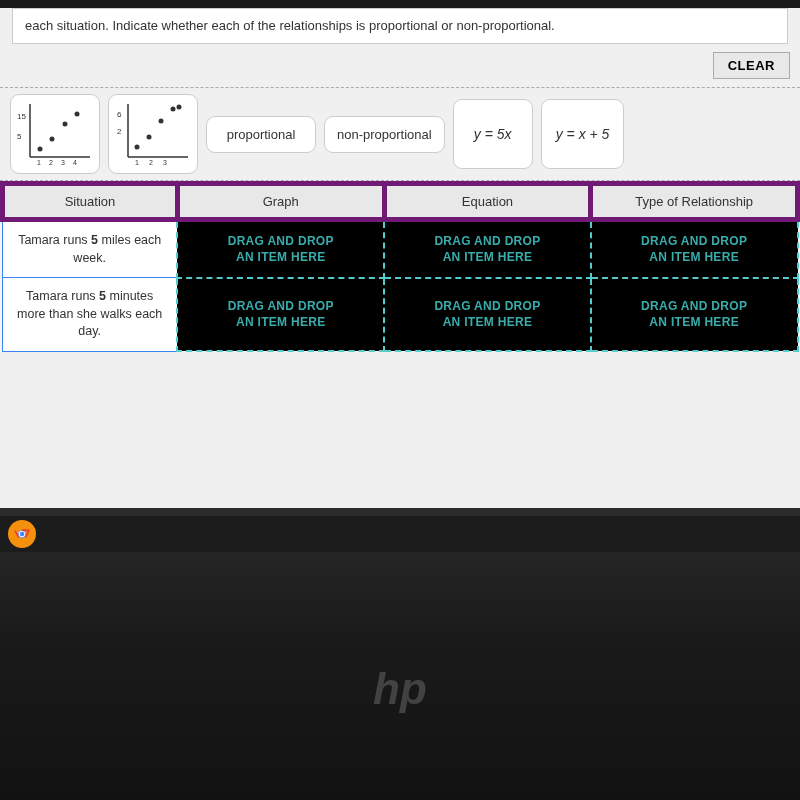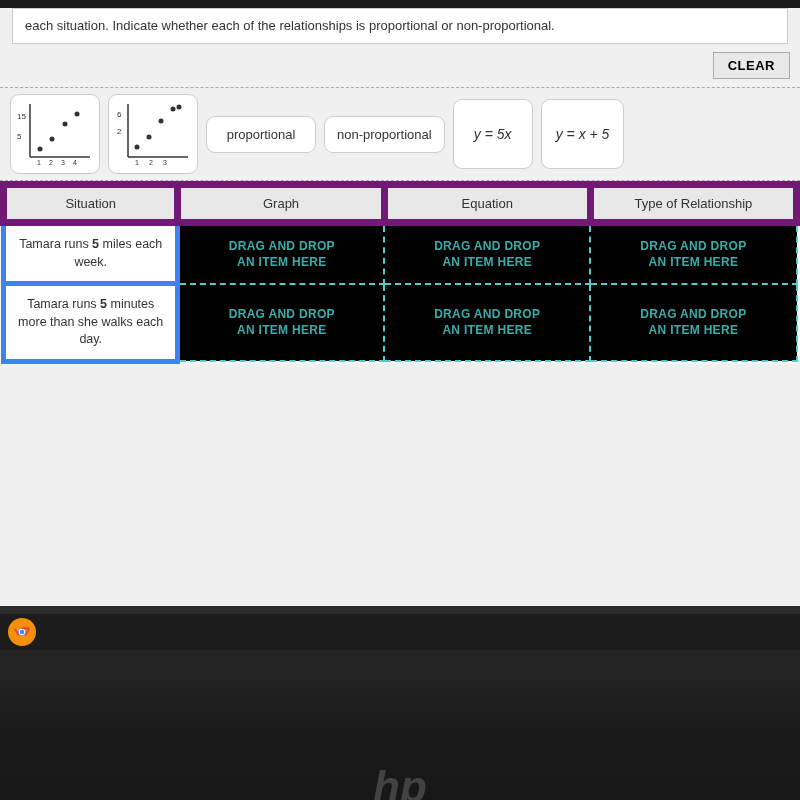--- a/index.html
+++ b/index.html
@@ -6,21 +6,21 @@
     body {
       width: 800px;
       height: 800px;
       background: #1a1a1a;
       font-family: Arial, sans-serif;
       overflow: hidden;
     }
 
     .screen {
       width: 800px;
-      height: 598px;
+      height: 500px;
       background: #f0f0f0;
       position: relative;
     }
 
     
     .instructions {
       background: #fff;
       border: 1px solid #ccc;
       margin: 8px 12px 0 12px;
       padding: 8px 12px;
@@ -107,35 +107,35 @@
     }
 
     table {
       width: 100%;
       border-collapse: collapse;
       table-layout: fixed;
     }
 
     th {
       background: #e8e8e8;
-      border: 7px solid #701a75;
+      border: 5px solid #701a75;
       padding: 8px 6px;
       font-size: 13px;
       font-weight: normal;
       color: #333;
       text-align: center;
     }
 
     th:first-child {
       text-align: center;
       width: 22%;
     }
 
     td {
-      border: 5px solid #3b82f6;
+      border: 1px solid #3b82f6;
       padding: 10px 8px;
       vertical-align: middle;
     }
 
     td.situation-cell {
       font-size: 12.5px;
       color: #333;
       line-height: 1.4;
       text-align: center;
       background: #fff;

